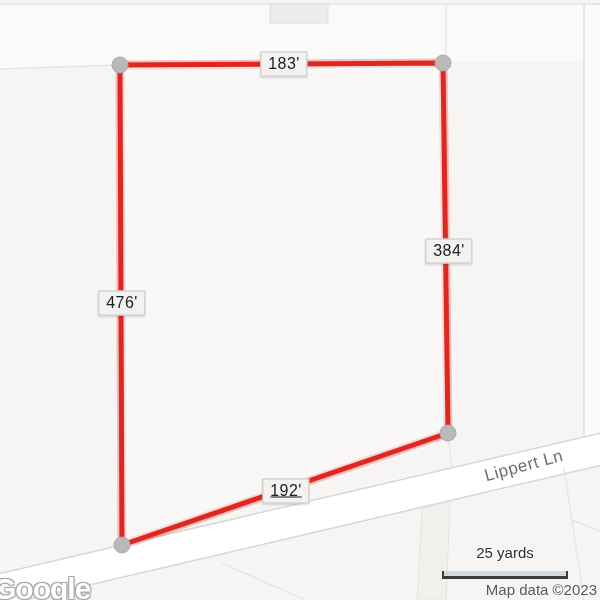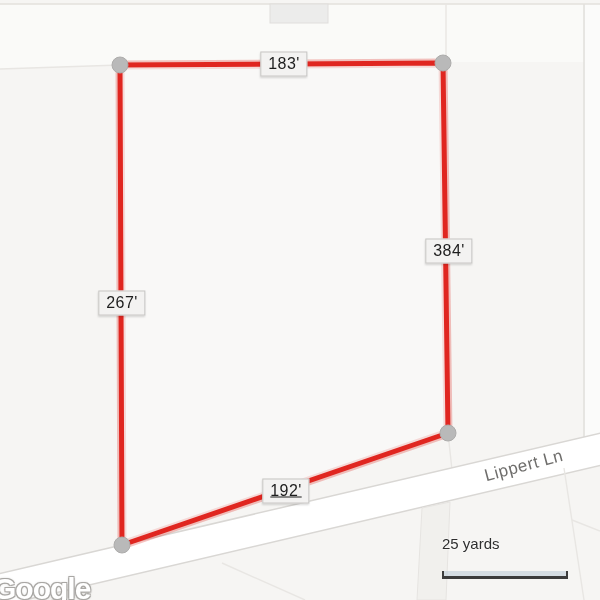--- a/index.html
+++ b/index.html
@@ -47,21 +47,21 @@
     text-shadow:0 0 2px #fff,0 0 2px #fff,0 0 3px #fff,1px 1px 0 #fff,-1px -1px 0 #fff;
   }
   .google-logo{
     position:absolute;left:-7px;bottom:-6px;
     font-size:30px;font-weight:bold;letter-spacing:-1px;color:#fff;
     text-shadow:-1px -1px 0 #a9a7a4,1px -1px 0 #a9a7a4,-1px 1px 0 #a9a7a4,
                 1px 1px 0 #a9a7a4,0 0 3px #a9a7a4;
   }
   .scale-widget{position:absolute;right:32px;bottom:21px;width:126px;}
   .scale-text{
-    text-align:left;font-size:15px;color:#2e2e2e;margin-bottom:19px;
+    text-align:center;font-size:15px;color:#2e2e2e;margin-bottom:10px;
     text-shadow:0 0 2px #fff,0 0 2px #fff;
   }
   .scale-bar{
     height:8px;border-left:2px solid #3c3c3c;border-right:2px solid #3c3c3c;
     border-bottom:3px solid #3c3c3c;background:rgba(173,194,208,0.45);
   }
   .map-data{
     position:absolute;right:3px;bottom:2px;font-size:15px;color:#585858;
     text-shadow:0 0 2px #fff,0 0 2px #fff;
   }
@@ -99,26 +99,27 @@
     <path class="measure-path" d="M120,65 L443,63 L448,433 L122,545 Z"></path>
 
     <circle class="vertex" cx="120" cy="65" r="8"></circle>
     <circle class="vertex" cx="443" cy="63" r="8"></circle>
     <circle class="vertex" cx="448" cy="433" r="8"></circle>
     <circle class="vertex" cx="122" cy="545" r="8"></circle>
   </svg>
 
   <div class="measure-label" style="left:284px;top:64px;">183'</div>
   <div class="measure-label" style="left:449px;top:251px;">384'</div>
-  <div class="measure-label" style="left:122px;top:303px;">267'</div>
+  <div class="measure-label" style="left:122px;top:303px;">476'</div>
   <div class="measure-label" style="left:286px;top:491px;text-decoration:underline;">192'</div>
 
   <div class="road-label">Lippert Ln</div>
 
   <div class="google-logo">Google</div>
 
   <div class="scale-widget">
     <div class="scale-text">25 yards</div>
     <div class="scale-bar"></div>
   </div>
 
+  <div class="map-data">Map data ©2023</div>
 
 </div>
 
 </body></html>

